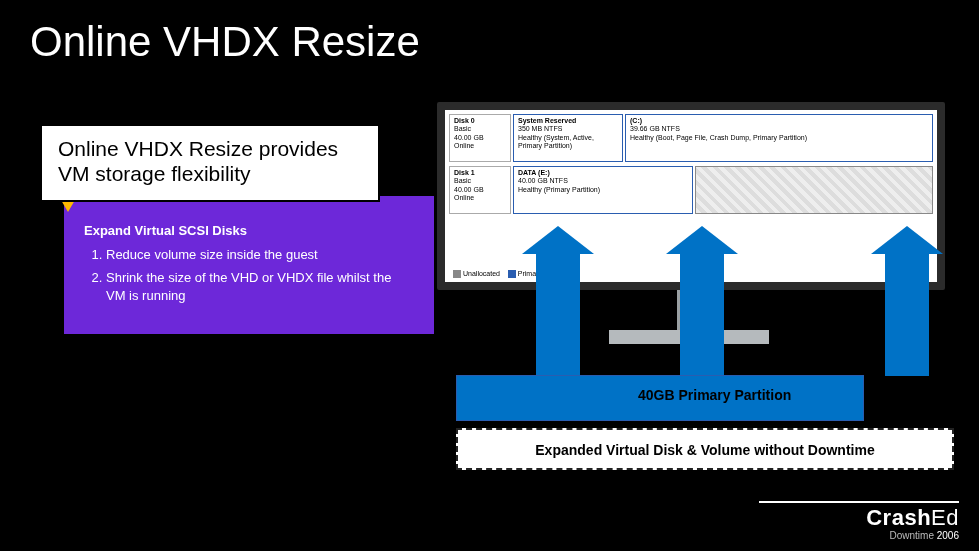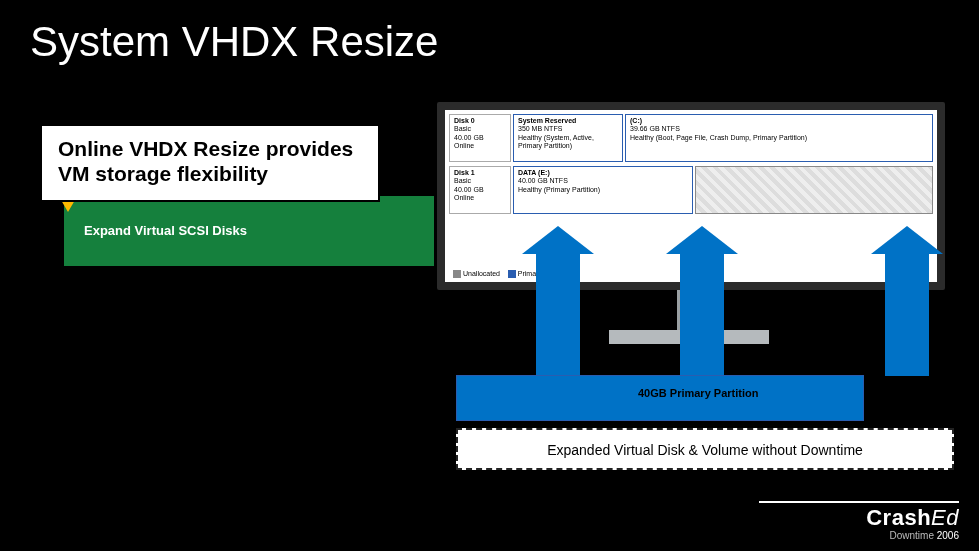--- a/index.html
+++ b/index.html
@@ -21,41 +21,41 @@
   .subtitle-box {
     position: absolute;
     left: 40px;
     top: 124px;
     width: 340px;
     background: #fff;
     color: #000;
     border: 2px solid #000;
     padding: 10px 16px 14px 16px;
     font-size: 21px;
-    font-weight: 700;
+    font-weight: 400;
     line-height: 1.2;
     z-index: 5;
   }
   .blue-arrow {
     position: absolute;
     left: 54px;
     top: 188px;
     width: 0;
     height: 0;
     border-left: 14px solid transparent;
     border-right: 14px solid transparent;
     border-top: 24px solid #ffb900;
     z-index: 4;
   }
   .content-box {
     position: absolute;
     left: 64px;
     top: 196px;
     width: 370px;
-    background: #15803d;
+    background: #6d28d9;
     color: #fff;
     padding: 26px 20px 20px 20px;
     font-size: 13px;
     line-height: 1.35;
     z-index: 3;
   }
   .content-box .heading { font-weight: 700; margin-bottom: 6px; }
   .content-box ol { margin: 0 0 10px 22px; padding: 0; }
   .content-box li { margin-bottom: 6px; }
   .monitor {
@@ -150,62 +150,66 @@
     top: 0;
     width: 408px;
     height: 46px;
     background: #0072c6;
     border: 1px solid #2a5db0;
   }
   .partition-label {
     position: absolute;
     left: 182px;
     top: 12px;
-    font-size: 11px;
+    font-size: 14px;
     font-weight: 700;
     color: #000;
     z-index: 5;
   }
   .expanded-box {
     position: absolute;
     left: 456px;
     top: 428px;
     width: 498px;
     height: 42px;
     background: #fff;
     border: 2px dashed #222;
     color: #000;
     text-align: center;
     line-height: 40px;
     font-size: 14px;
-    font-weight: 400;
+    font-weight: 700;
   }
   .footer {
     position: absolute;
     right: 20px;
     bottom: 10px;
     text-align: right;
     line-height: 1.1;
   }
   .teched { font-size: 22px; font-weight: 600; letter-spacing: 0.5px; }
-  .teched .ed { font-style: italic; font-weight: 400; }
+  .teched .ed { font-weight: 400; }
   .aus { font-size: 10px; color: #bbb; }
   .aus .yr { color: #fff; }
   .teched-line { position: absolute; right: 20px; bottom: 48px; width: 200px; height: 2px; background: #fff; }
 </style>
 </head>
 <body>
 
-<div class="slide-title">System VHDX Resize</div>
+<div class="slide-title">Online VHDX Resize</div>
 
 <div class="subtitle-box">Online VHDX Resize provides VM storage flexibility</div>
 <div class="blue-arrow"></div>
 
 <div class="content-box">
   <div class="heading">Expand Virtual SCSI Disks</div>
+  <ol>
+    <li>Reduce volume size inside the guest</li>
+    <li>Shrink the size of the VHD or VHDX file whilst the VM is running</li>
+  </ol>
 </div>
 
 <div class="monitor">
   <div class="monitor-screen">
     <div class="disk-row">
       <div class="disk-label">
         <div class="dname">Disk 0</div>
         <div>Basic</div>
         <div>40.00 GB</div>
         <div>Online</div>

